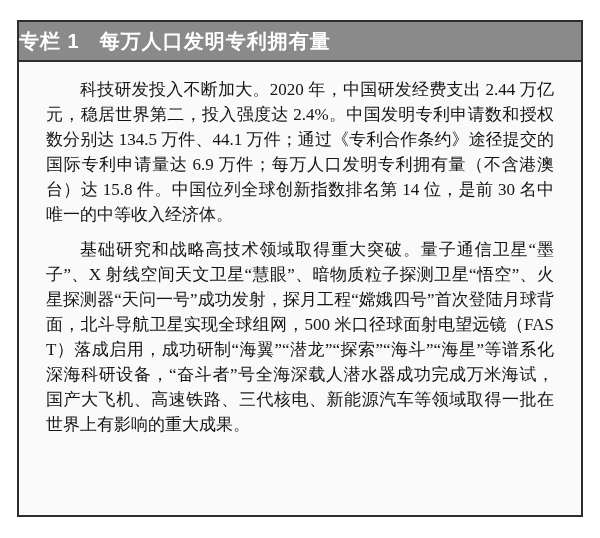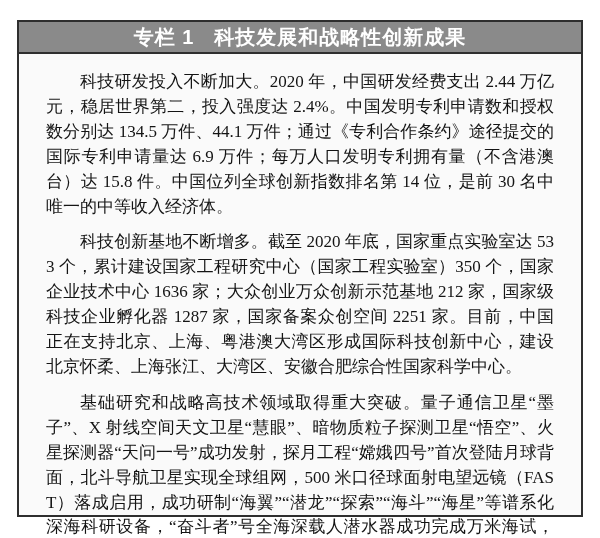--- a/index.html
+++ b/index.html
@@ -20,27 +20,27 @@
   }
   .panel{
     position:absolute;
     left:17px;top:20px;
     width:566px;height:497px;
     box-sizing:border-box;
     border:2px solid var(--border-color);
     background:var(--body-bg);
   }
   .panel-header{
-    height:32px;
+    height:40px;
     box-sizing:border-box;
     background:var(--header-bg);
     border-bottom:2px solid var(--border-color);
     display:flex;
     align-items:center;
-    justify-content:center;
+    justify-content:flex-start;
   }
   .panel-header .label,
   .panel-header .title{
     font-family:"Liberation Sans","DejaVu Sans",sans-serif;
     font-weight:700;
     font-size:20px;
     color:var(--title-color);
     letter-spacing:1px;
     white-space:nowrap;
   }
@@ -57,20 +57,19 @@
     text-indent:2em;
     word-break:break-all;
   }
 </style>
 </head>
 <body>
 
 <div class="panel">
   <div class="panel-header">
     <span class="label">专栏 1</span>
-    <span class="title">科技发展和战略性创新成果</span>
+    <span class="title">每万人口发明专利拥有量</span>
   </div>
   <div class="panel-body">
     <p>科技研发投入不断加大。2020 年，中国研发经费支出 2.44 万亿元，稳居世界第二，投入强度达 2.4%。中国发明专利申请数和授权数分别达 134.5 万件、44.1 万件；通过《专利合作条约》途径提交的国际专利申请量达 6.9 万件；每万人口发明专利拥有量（不含港澳台）达 15.8 件。中国位列全球创新指数排名第 14 位，是前 30 名中唯一的中等收入经济体。</p>
-    <p>科技创新基地不断增多。截至 2020 年底，国家重点实验室达 533 个，累计建设国家工程研究中心（国家工程实验室）350 个，国家企业技术中心 1636 家；大众创业万众创新示范基地 212 家，国家级科技企业孵化器 1287 家，国家备案众创空间 2251 家。目前，中国正在支持北京、上海、粤港澳大湾区形成国际科技创新中心，建设北京怀柔、上海张江、大湾区、安徽合肥综合性国家科学中心。</p>
     <p>基础研究和战略高技术领域取得重大突破。量子通信卫星“墨子”、X 射线空间天文卫星“慧眼”、暗物质粒子探测卫星“悟空”、火星探测器“天问一号”成功发射，探月工程“嫦娥四号”首次登陆月球背面，北斗导航卫星实现全球组网，500 米口径球面射电望远镜（FAST）落成启用，成功研制“海翼”“潜龙”“探索”“海斗”“海星”等谱系化深海科研设备，“奋斗者”号全海深载人潜水器成功完成万米海试，国产大飞机、高速铁路、三代核电、新能源汽车等领域取得一批在世界上有影响的重大成果。</p>
   </div>
 </div>
 
 </body></html>

